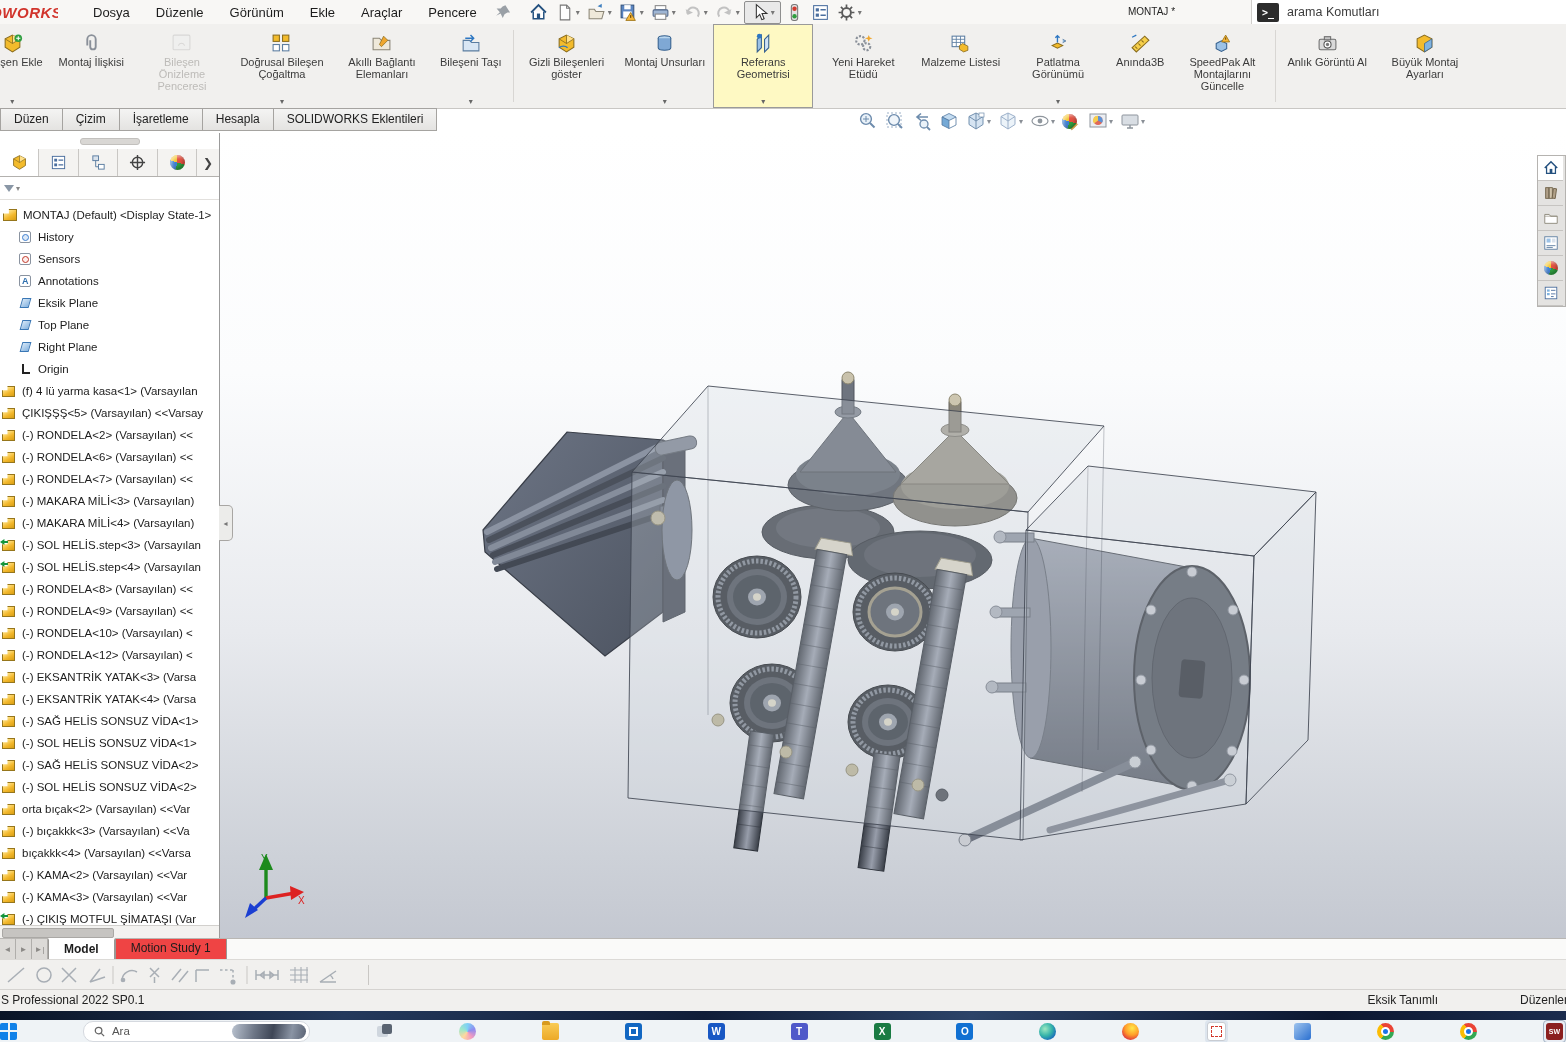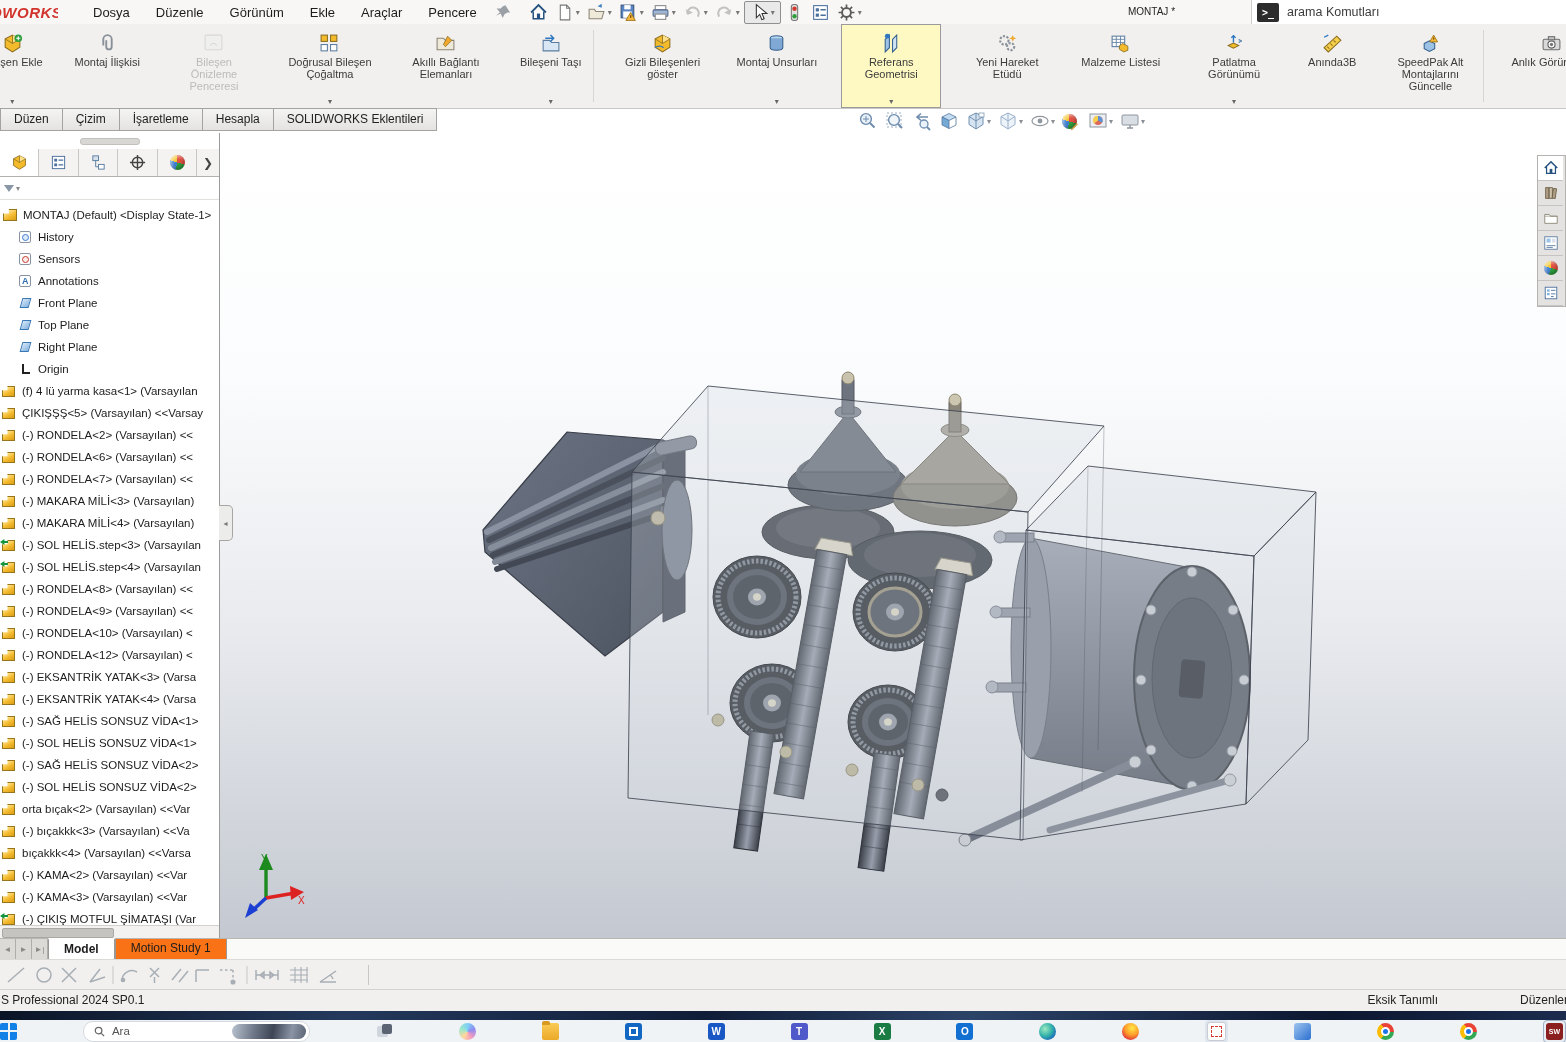--- a/index.html
+++ b/index.html
@@ -23,21 +23,21 @@
   .qcaret{font-size:8px;color:#777;margin-left:2px}
   .doc-title{position:absolute;left:1128px;top:0;height:24px;line-height:24px;font-size:10px;color:#222}
   .searchbox{position:absolute;right:0;top:0;width:314px;height:24px;background:#fff;
              border-left:1px solid #d0cecb;display:flex;align-items:center;font-size:12.5px;color:#3c3c3c}
   .searchbox .termicon{width:22px;height:19px;background:#2c2c2c;color:#fff;font:bold 10px/19px "DejaVu Sans Mono",monospace;
              text-align:center;margin:0 8px 0 5px;border-radius:2px;flex:none}
 
   
   .ribbon{position:absolute;left:0;top:24px;width:1566px;height:84px;background:#f1f0ee;
           border-bottom:1px solid #c9c7c4;display:flex;align-items:stretch;overflow:hidden}
-  .rbtn{margin-left:16px;display:flex;flex-direction:column;align-items:center;justify-content:flex-start;
+  .rbtn{margin-left:0;display:flex;flex-direction:column;align-items:center;justify-content:flex-start;
         padding:5px 7px 1px;font-size:11px;line-height:12px;color:#3b3b3b;text-align:center;
         max-width:92px;position:relative;border:1px solid transparent;flex:none}
   .rbtn:first-child{margin-left:-26px}
   .rbtn .ricon{height:24px;margin-bottom:2px;display:flex;align-items:flex-end}
   .rbtn .ricon svg{width:21px;height:21px}
   .rbtn .rcaret{font-size:8px;color:#666;margin-top:auto;height:10px}
   .rbtn.active{background:#fef9c3;border-color:#9a9a9a}
   .rbtn.disabled{color:#bdbbb8}
   .rbtn.disabled svg{opacity:.35}
   .rlabel{max-width:84px}
@@ -108,21 +108,21 @@
   .tpbtn.active{background:#fff}
   .tpbtn svg{width:16px;height:16px}
   .tpbtn .ball{width:14px;height:14px}
 
   
   .modeltabs{position:absolute;left:0;top:938px;width:1566px;height:21px;background:#fafaf9;
       border-top:1px solid #b9b7b4;display:flex;align-items:stretch;font-size:12px}
   .navbtns{display:flex}
   .navbtn{width:15px;display:flex;align-items:center;justify-content:center;background:#dcdad7;
       border-right:1px solid #b0aeab;color:#8b8986;font-size:8px}
-  .mtab{padding:2px 15px 0;border:1px solid #9a9895;border-top:none;background:#f97316;white-space:nowrap}
+  .mtab{padding:2px 15px 0;border:1px solid #9a9895;border-top:none;background:#ef4444;white-space:nowrap}
   .mtab.active{background:#fff;font-weight:bold;border-top:2px solid #fff;margin-top:-1px}
   .sketchbar{position:absolute;left:0;top:959px;width:1566px;height:30px;background:#f1f0ee;
       border-top:1px solid #dcdad7;display:flex;align-items:center}
   .sketchbar svg{height:24px}
   .sksep{width:1px;height:20px;background:#c9c7c4;margin-left:8px}
   .statusbar{position:absolute;left:0;top:989px;width:1566px;height:22px;background:#f1f0ee;
       border-top:1px solid #d5d3d0;font-size:12px;color:#222}
   .sb-left{position:absolute;left:1px;top:3px;white-space:nowrap}
   .sb-state{position:absolute;right:128px;top:3px;white-space:nowrap}
   .sb-mode{position:absolute;right:-8px;top:3px;white-space:nowrap}
@@ -806,21 +806,21 @@
         <span class="tlabel">Sensors</span>
       </div>
 
       <div class="trow c-indent-1">
         <span class="ticon c-icon-annotations"></span>
         <span class="tlabel">Annotations</span>
       </div>
 
       <div class="trow c-indent-1">
         <span class="ticon c-icon-plane"></span>
-        <span class="tlabel">Front Plane</span>
+        <span class="tlabel">Eksik Plane</span>
       </div>
 
       <div class="trow c-indent-1">
         <span class="ticon c-icon-plane"></span>
         <span class="tlabel">Top Plane</span>
       </div>
 
       <div class="trow c-indent-1">
         <span class="ticon c-icon-plane"></span>
         <span class="tlabel">Right Plane</span>
@@ -1030,21 +1030,21 @@
       <path d="M247 3v18" stroke="#c9c7c4" stroke-width="1"></path>
       <path d="M256 12h22M256 7v10M278 7v10M260 12l4-3v6zM274 12l-4-3v6z"></path>
       <path d="M290 7h18M290 12h18M290 17h18M295 4v16M301 4v16M307 4v16" stroke-width="1.1"></path>
       <path d="M320 19l16-11M320 19h16M330 12a8 8 0 0 1 3 4"></path>
     </g>
   </svg>
   <div class="sksep"></div>
 </div>
 
 <div class="statusbar">
-  <span class="sb-left">S Professional 2024 SP0.1</span>
+  <span class="sb-left">S Professional 2022 SP0.1</span>
   <span class="sb-state">Eksik Tanımlı</span>
   <span class="sb-mode">Düzenlem</span>
 </div>
 
 <div class="wallpaper"></div>
 <div class="taskbar">
   <span class="tbi tb-start"></span>
   <span class="tb-pill">
     <svg viewBox="0 0 12 12">
         <circle cx="5" cy="5" r="3.6" fill="none" stroke="#666" stroke-width="1.4"></circle>

